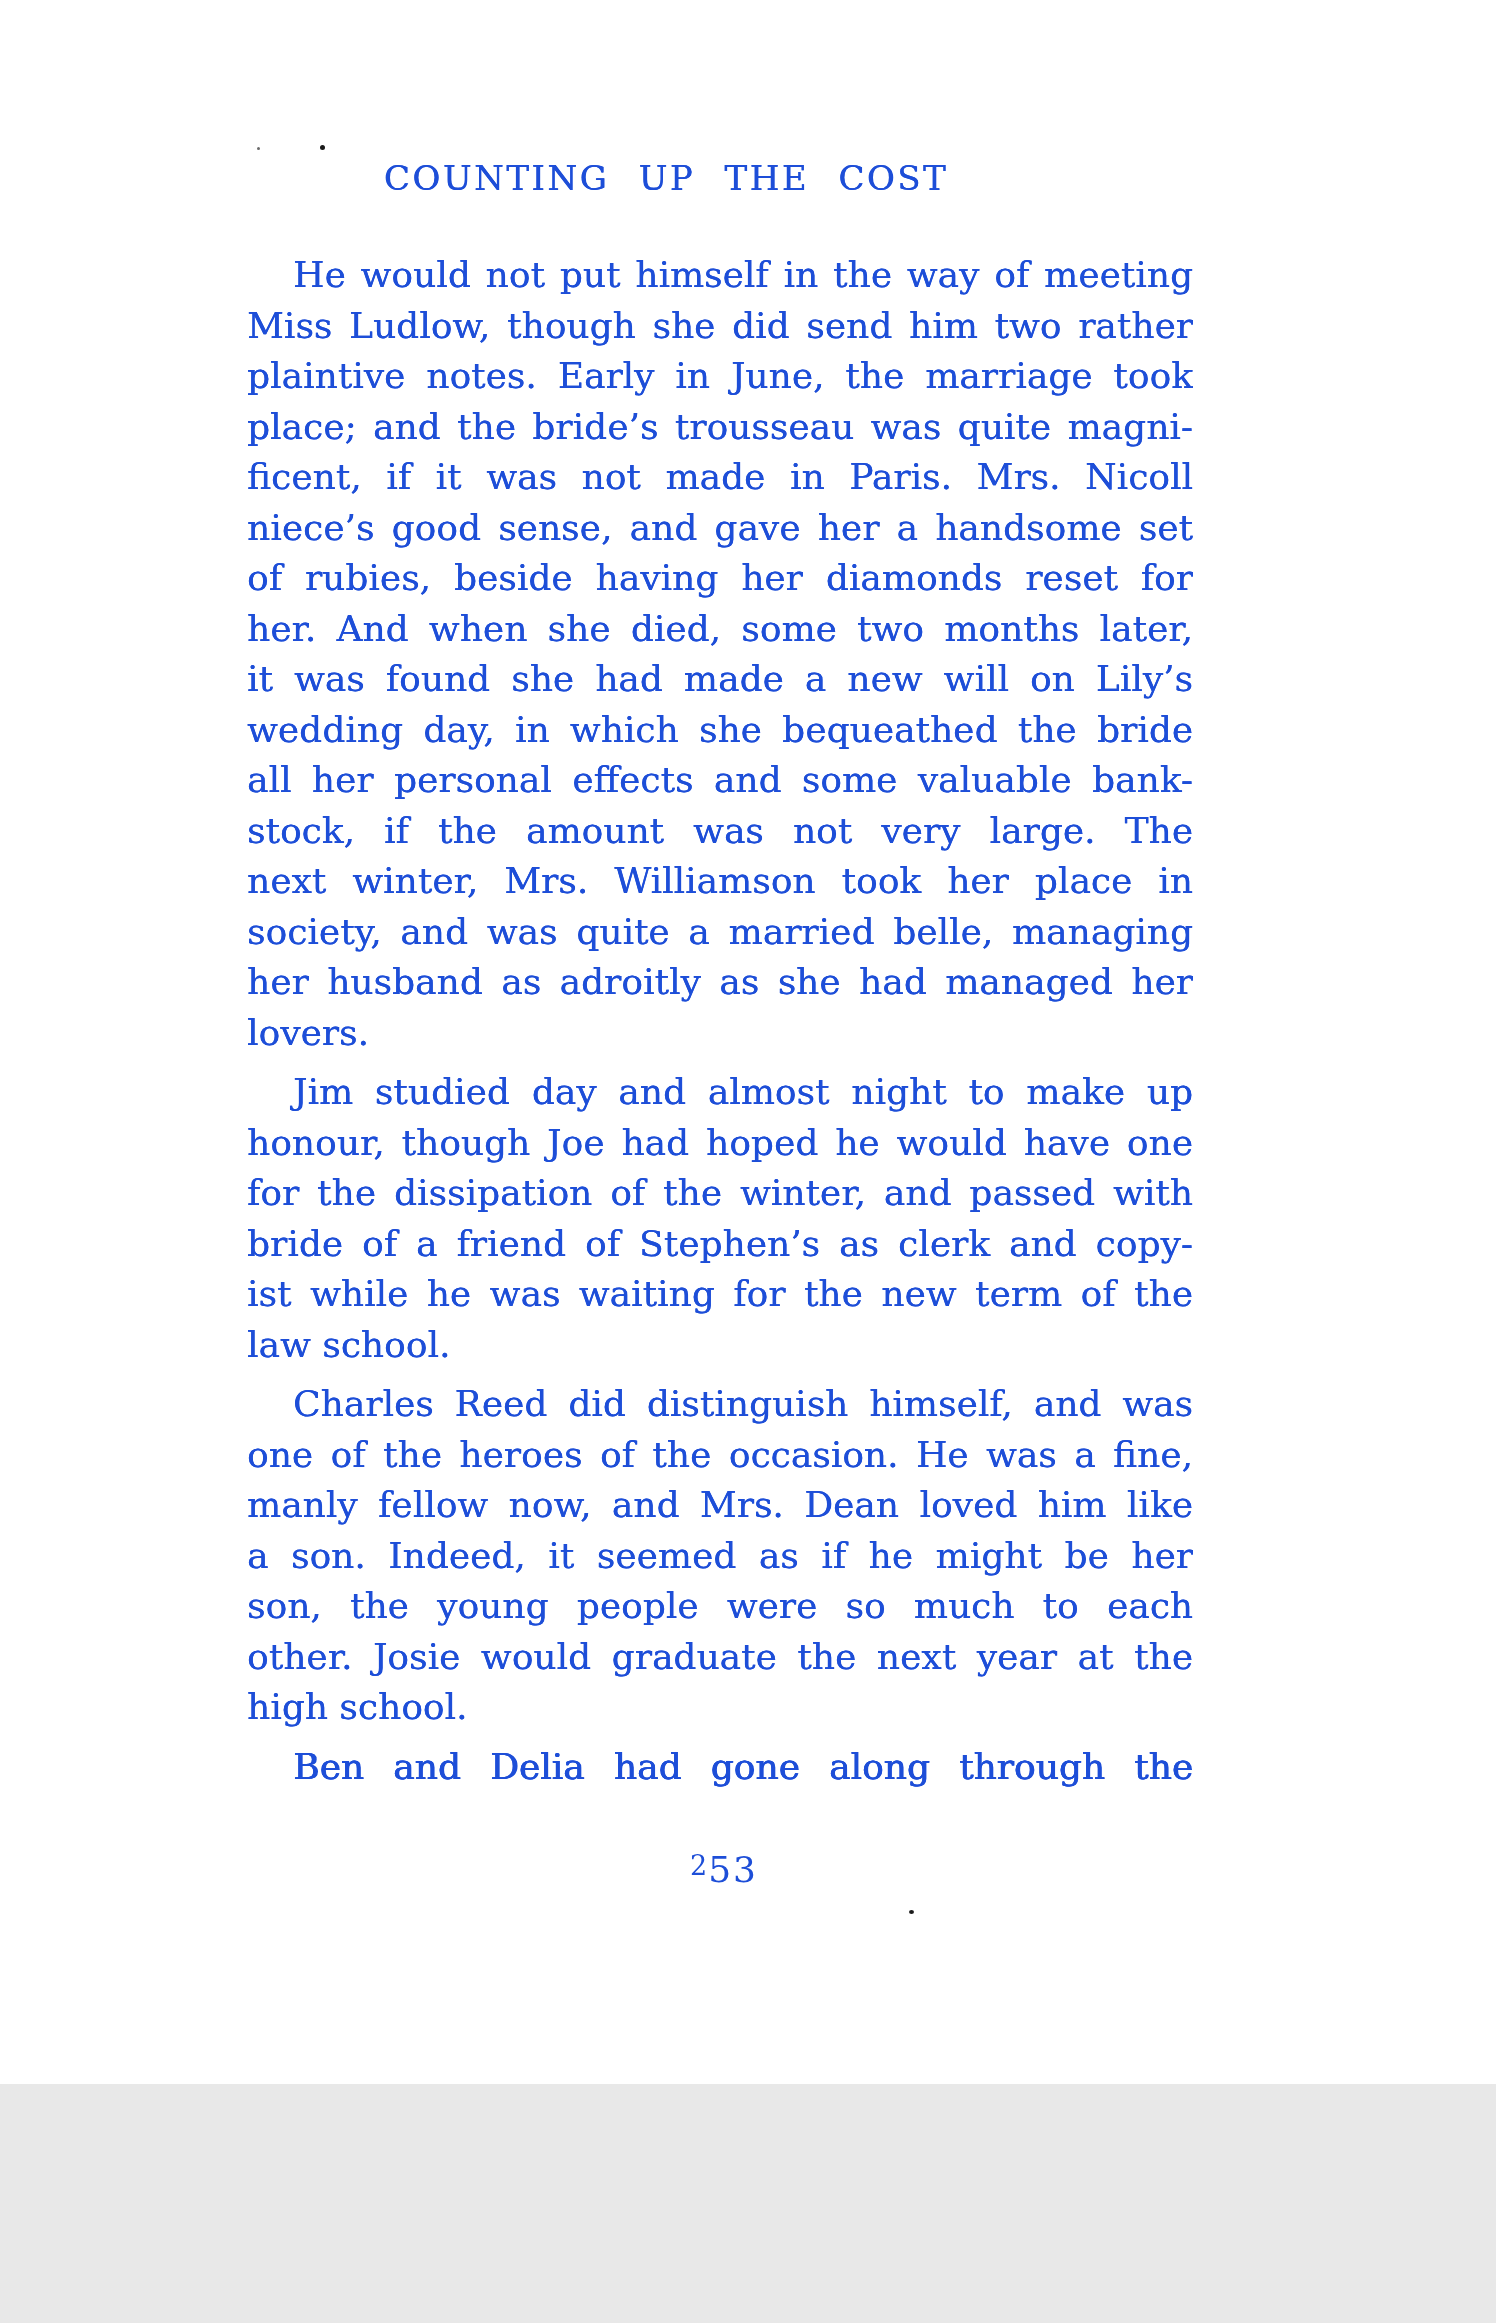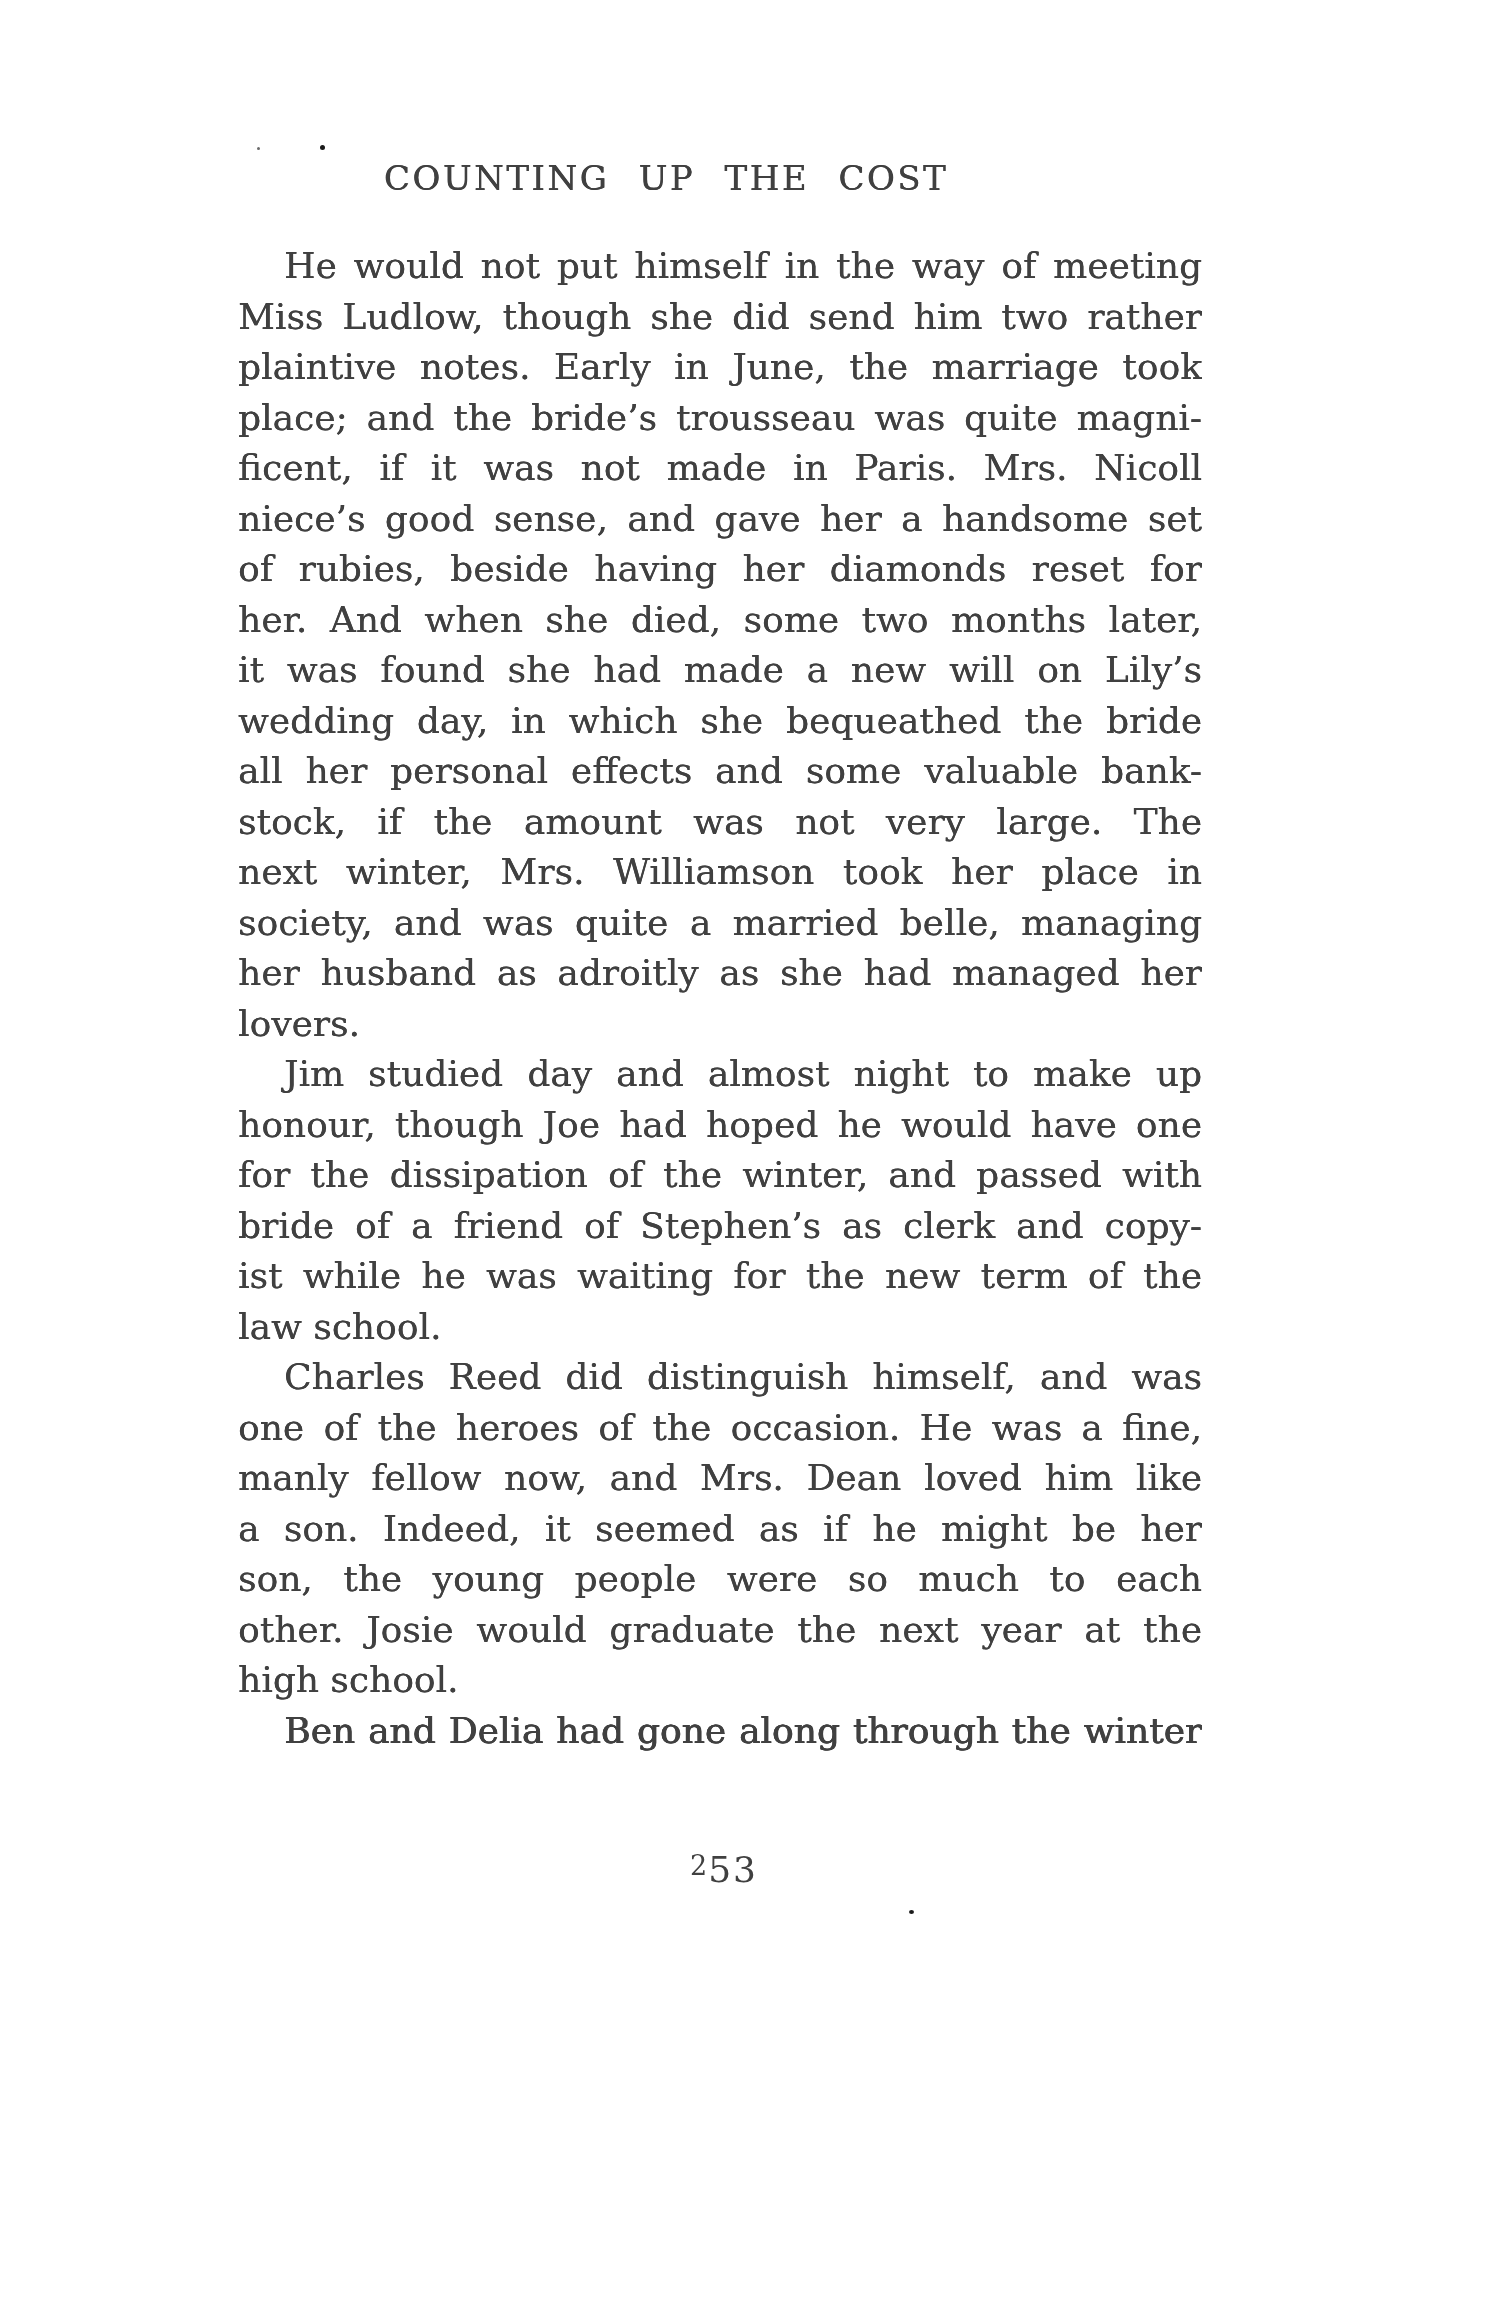--- a/index.html
+++ b/index.html
@@ -1,43 +1,43 @@
 <!DOCTYPE html>
 <html><head>
 <meta charset="utf-8">
 <style>
   html, body { margin: 0; padding: 0; background: #e8e8e8; }
   .page {
     position: relative;
     width: 1496px;
-    height: 2323px;
+    height: 2084px;
     margin: 0 auto;
     background: #ffffff;
-    color: #404040;
+    color: #1d4ed8;
     font-family: "DejaVu Serif", "Liberation Serif", serif;
     overflow: hidden;
   }
   .running-head {
     position: absolute;
     top: 158px;
     left: 666px;
     transform: translateX(-50%);
     white-space: nowrap;
     font-size: 34px;
     letter-spacing: 2.5px;
     word-spacing: 16px;
     text-shadow: 0.4px 0 0 currentColor;
   }
   .body-block {
     position: absolute;
     top: 241px;
     left: 238px;
     width: 964px;
   }
-  .para { margin: 0; padding: 0; }
+  .para { margin: 9px; padding: 0; }
   .line {
     height: 50.5px;
     line-height: 50.5px;
     font-size: 36px;
     text-align: justify;
     text-align-last: justify;
     overflow: hidden;
     text-shadow: 0.25px 0 0 currentColor;
   }
   .line.first { padding-left: 46px; }

